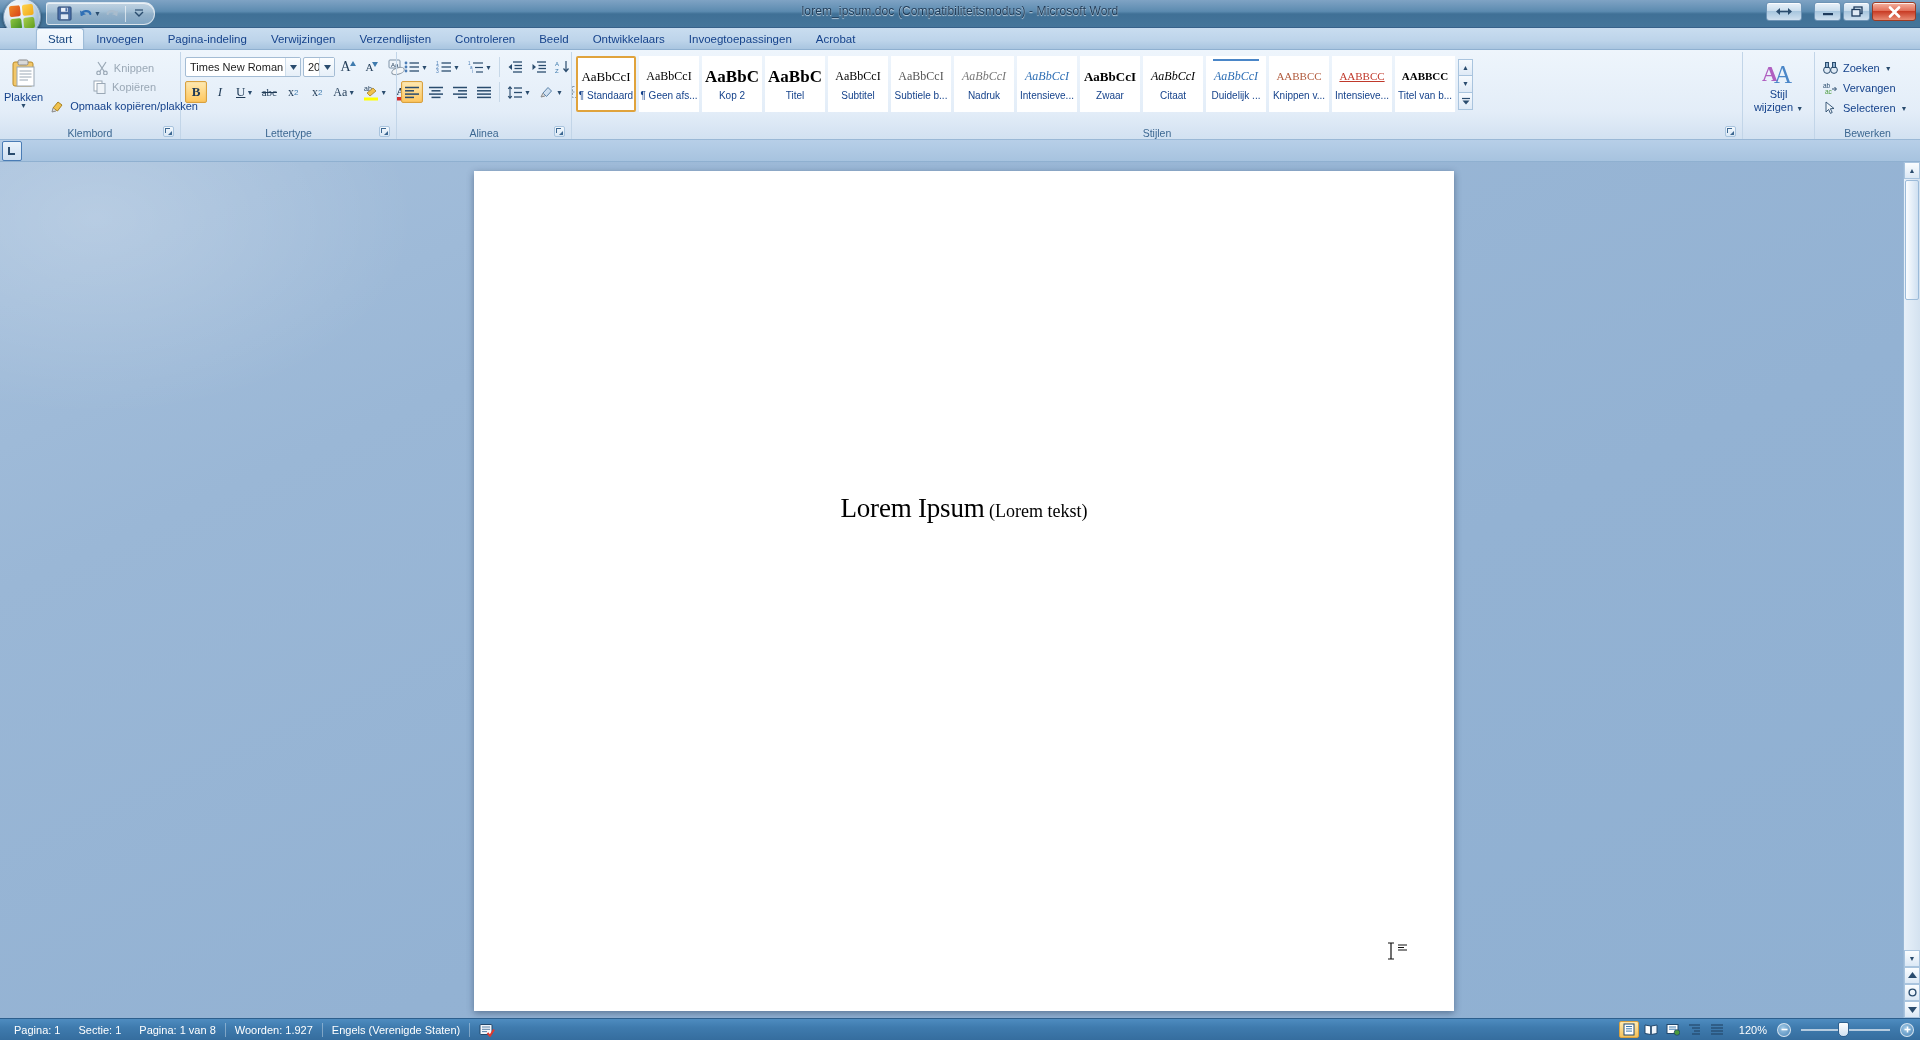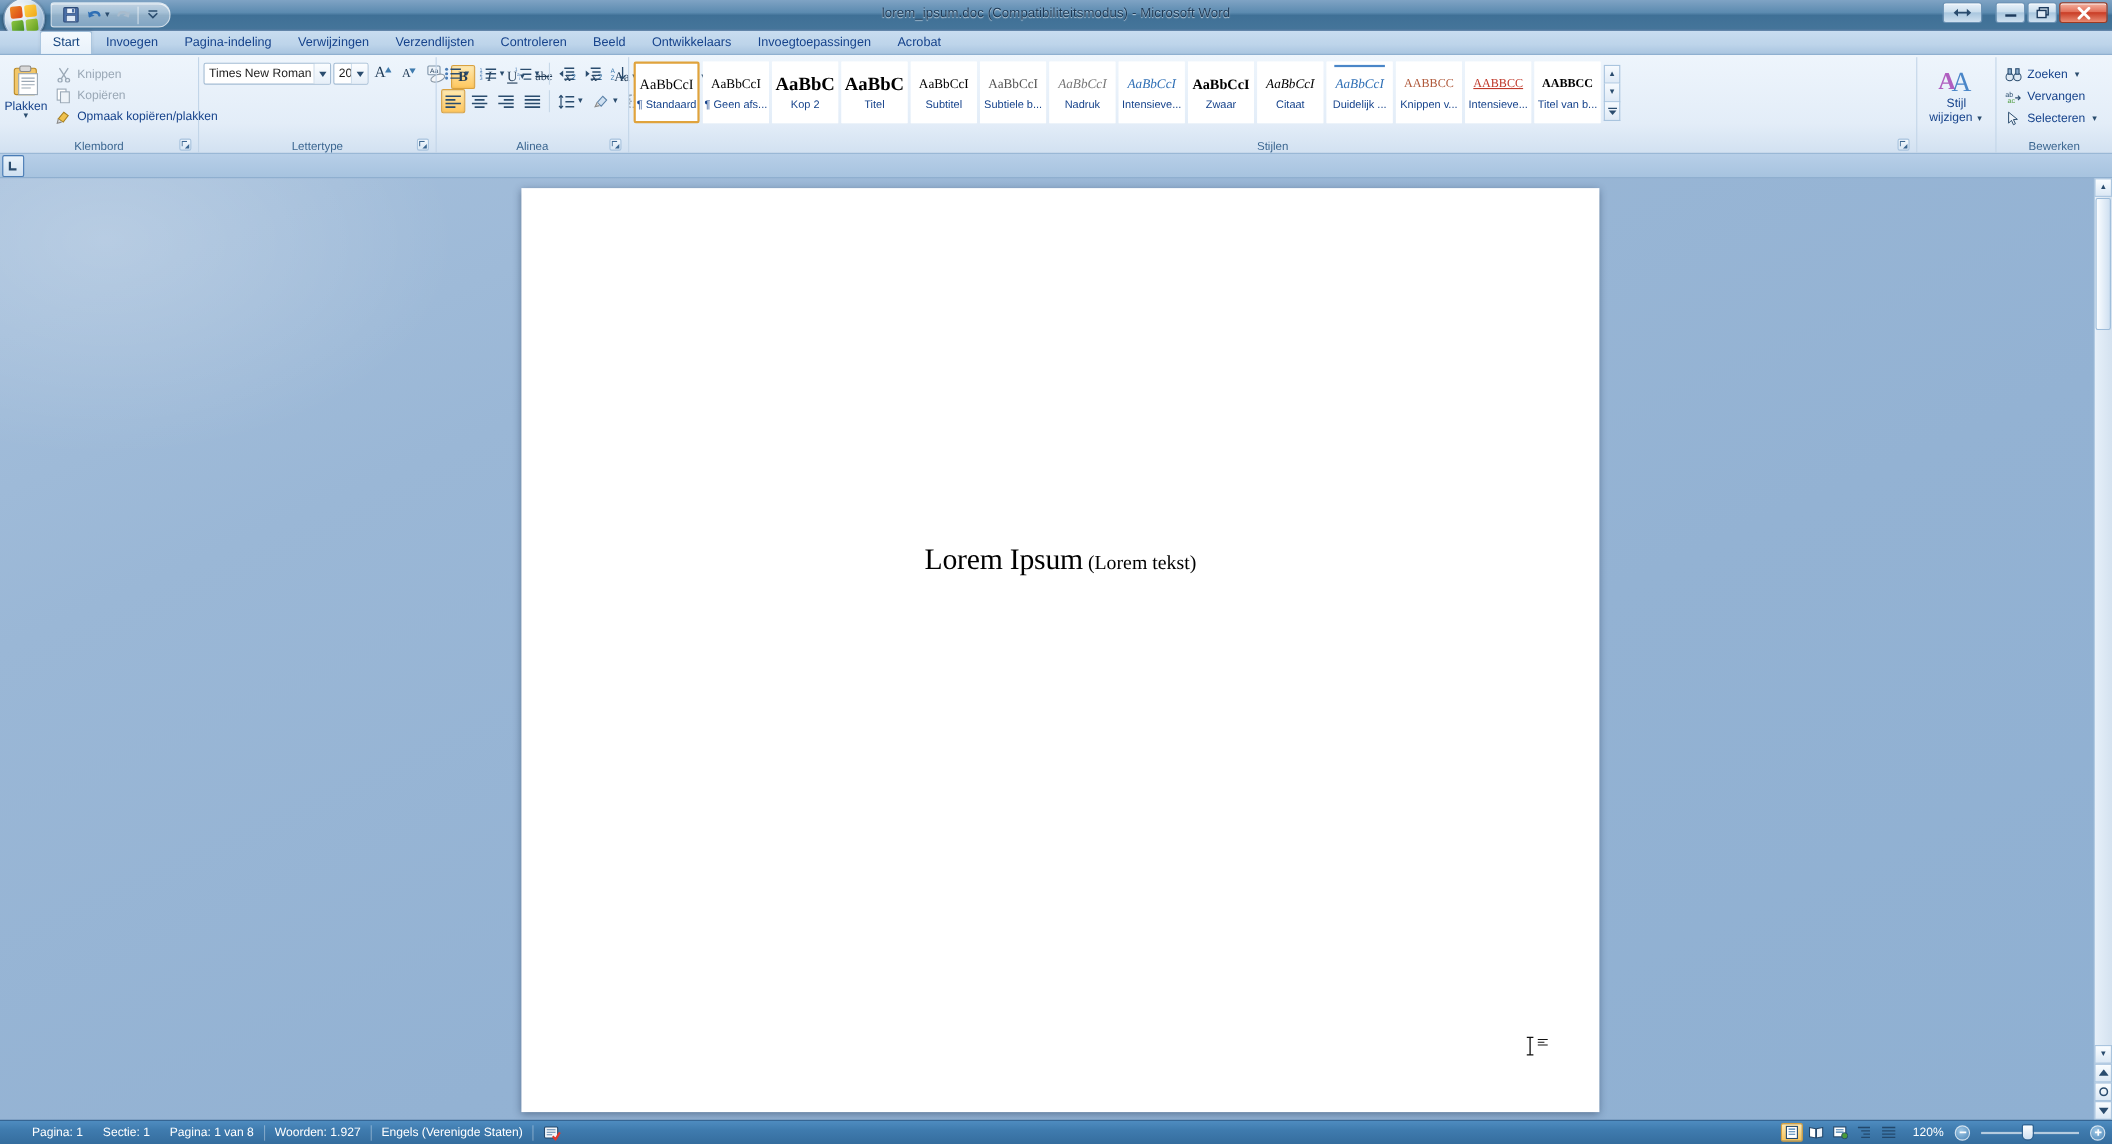--- a/index.html
+++ b/index.html
@@ -123,21 +123,21 @@
     width: 52px; display: flex; flex-direction: column; align-items: center;
     padding-top: 2px; cursor: pointer; border-radius: 3px;
   }
   #paste-big .lbl { font-size: 11px; color: #15428b; margin-top: 1px; text-align: right; }
   #paste-big .caret { font-size: 7px; color: #2a4c6e; line-height: 6px; }
   .clip-col { display: flex; flex-direction: column; gap: 1px; padding-left: 3px; padding-top: 3px; }
   .clip-item {
     display: flex; align-items: center; gap: 5px; height: 18px; padding: 0 5px;
     border-radius: 2px; cursor: pointer; font-size: 11px; white-space: nowrap;
   }
-  .clip-item.disabled { color: #9aa8b6; cursor: default; }
+  .clip-item.disabled { color: #9aa8b6; cursor: default; justify-content: center; }
 
   
   #grp-font { width: 216px; }
   .row { display: flex; align-items: center; gap: 2px; }
   .row + .row { margin-top: 3px; }
   .combo {
     height: 20px; border: 1px solid #a4bcd4; background: #fff; border-radius: 2px;
     display: flex; align-items: center; padding: 0 0 0 4px; font-size: 11px; color: #1c1c1c;
     cursor: text;
   }
@@ -257,21 +257,21 @@
     background: linear-gradient(to right,#fbfdff,#cfe0f1); cursor: pointer;
   }
   .vs-spacer { flex: 1; }
   #vs-extra { display: flex; flex-direction: column; }
 
   
   #statusbar {
     position: relative; height: 22px; width: 100%;
     background: linear-gradient(to bottom,#4e8cc0 0%,#3f7bae 40%,#356d9e 100%);
     border-top: 1px solid #2d5f8d;
-    display: flex; align-items: center; color: #fff; font-size: 11px; padding-left: 20px;
+    display: flex; align-items: center; color: #fff; font-size: 11px; padding-left: 5px;
   }
   .status-item { padding: 0 9px; height: 20px; display: flex; align-items: center; cursor: pointer; white-space: nowrap; }
   .status-sep { width: 1px; height: 14px; background: rgba(255,255,255,.35); }
   #status-right { position: absolute; right: 6px; display: flex; align-items: center; gap: 2px; }
   .view-btn {
     width: 20px; height: 17px; display: flex; align-items: center; justify-content: center;
     border: 1px solid transparent; border-radius: 2px; cursor: pointer;
   }
   .view-btn.on { background: linear-gradient(to bottom,#ffe9b0,#f5c25a); border-color: #d9a13f; }
   #zoom-pct { padding: 0 8px 0 10px; font-size: 11px; }
@@ -425,21 +425,21 @@
       <span>Klembord</span>
       <span class="dialog-launcher">
         <svg width="8" height="8" viewBox="0 0 8 8">
             <path d="M0 0 H5 V1 H1 V5 H0 Z M7 7 L3 7 L7 3 Z" fill="#3c6791"></path>
           </svg>
       </span>
     </div>
   </div>
 
   <div class="rgroup" id="grp-font">
-    <div class="rgroup-body" style="flex-direction:row;">
+    <div class="rgroup-body" style="flex-direction:column;">
       <div class="row">
         <div class="combo" id="font-name">
           <span class="cval">Times New Roman</span>
           <span class="cbtn">
             <svg width="7" height="5" viewBox="0 0 7 5">
                 <path d="M0 0 L7 0 L3.5 5 Z" fill="#2a4c6e"></path>
               </svg>
           </span>
         </div>
         <div class="combo" id="font-size">

